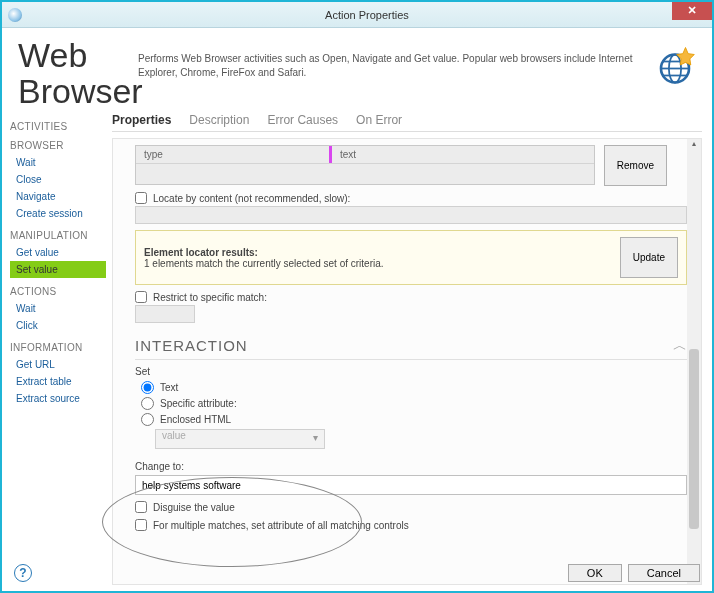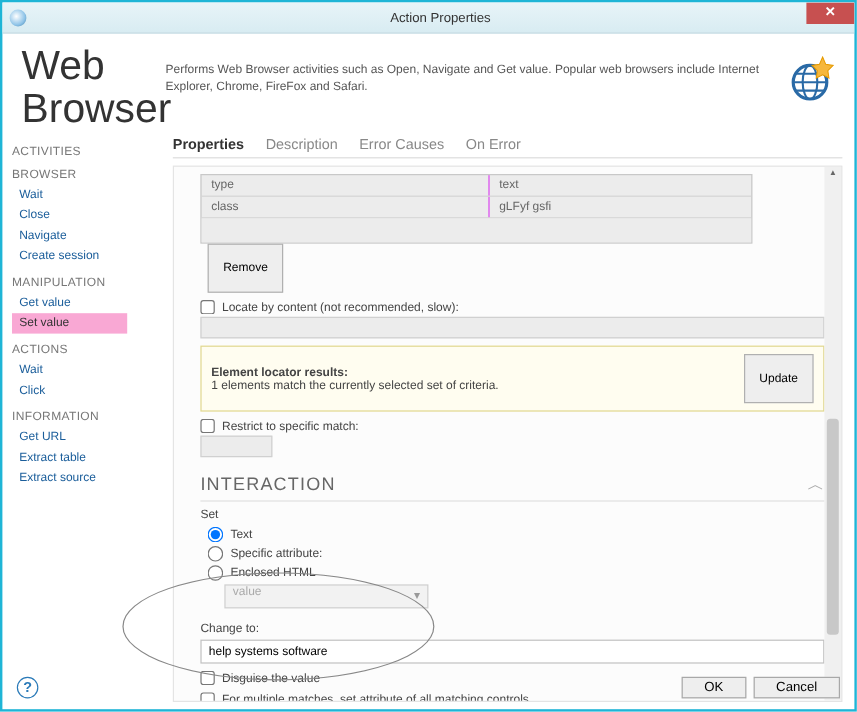--- a/index.html
+++ b/index.html
@@ -5,36 +5,36 @@
 * { box-sizing: border-box; margin: 0; padding: 0; font-family: "Segoe UI", Arial, sans-serif; }
 body { background: #fff; width: 714px; height: 593px; overflow: hidden; border: 2px solid #1fb5d6; position: relative; }
 .titlebar { height: 26px; background: linear-gradient(#e8f4f8,#d8ecf2); border-bottom: 1px solid #b8d4de; display: flex; align-items: center; position: relative; }
 .titlebar .app-icon { width: 14px; height: 14px; margin-left: 6px; background: radial-gradient(circle at 40% 40%,#fff,#8fc4e8 60%,#3a7aa6); border-radius: 50%; }
 .titlebar .title { flex: 1; text-align: center; font-size: 11px; color: #333; }
 .titlebar .close { position: absolute; right: 0; top: 0; width: 40px; height: 18px; background: #c75050; color: #fff; text-align: center; font-size: 11px; line-height: 17px; font-weight: bold; cursor: pointer; }
 .header { display: flex; padding: 10px 16px 4px 16px; }
 .header .big-title { font-size: 34px; font-weight: 300; color: #333; line-height: 1.05; width: 120px; }
 .header .desc { font-size: 10px; color: #555; padding-top: 14px; flex: 1; padding-right: 10px; line-height: 1.4; }
 .header .globe { width: 42px; height: 42px; margin-top: 6px; }
-.content { display: flex; height: 472px; gap: 32px; }
+.content { display: flex; height: 472px; }
 .sidebar { width: 104px; padding: 0 0 0 8px; font-size: 10px; }
 .sidebar .sec-label { color: #777; letter-spacing: 0.3px; margin: 8px 0 3px 0; font-size: 10px; }
 .sidebar .item { color: #1a5d9a; padding: 3px 0 3px 6px; cursor: pointer; }
-.sidebar .item.selected { background: #f9a8d4; color: #333; }
+.sidebar .item.selected { background: #84cc16; color: #333; }
 .main { flex: 1; display: flex; flex-direction: column; padding: 0 10px 0 6px; }
 .tabs { display: flex; gap: 18px; border-bottom: 1px solid #ddd; padding-bottom: 4px; margin-bottom: 6px; }
 .tabs .tab { font-size: 12px; color: #888; cursor: pointer; }
 .tabs .tab.active { color: #333; font-weight: 600; }
 .panel-scroll { flex: 1; border: 1px solid #e4e4e4; background: #fcfcfc; position: relative; overflow: hidden; }
 .panel-inner { padding: 6px 14px 8px 22px; font-size: 10px; color: #444; height: 100%; overflow-y: hidden; }
 .attr-table { border: 1px solid #c8c8c8; background: #ececec; width: 460px; display: inline-block; vertical-align: top; }
 .attr-table .row { display: flex; border-bottom: 1px solid #d4d4d4; }
 .attr-table .row:last-child { border-bottom: none; }
 .attr-table .cell { padding: 3px 8px; font-size: 10px; color: #666; }
-.attr-table .cell:first-child { width: 240px; border-right: 1px solid #d946ef; }
+.attr-table .cell:first-child { width: 196px; border-right: 3px solid #d946ef; }
 .attr-table .spacer { height: 20px; background: #ececec; }
 .btn { background: #eee; border: 1px solid #b0b0b0; font-size: 10px; padding: 14px 12px; cursor: pointer; }
 .remove-btn { margin-left: 6px; vertical-align: top; }
 .chk-row { display: flex; align-items: center; margin: 6px 0 2px 0; }
 .chk-row input[type=checkbox] { margin-right: 6px; width: 12px; height: 12px; }
 .locate-input { width: 100%; height: 18px; background: #ececec; border: 1px solid #d0d0d0; }
 .results-box { background: #fffdf0; border: 1px solid #e0d890; padding: 6px 8px; margin-top: 6px; display: flex; align-items: center; justify-content: space-between; }
 .results-box .txt b { font-weight: 600; }
 .small-input { width: 60px; height: 18px; background: #ececec; border: 1px solid #d0d0d0; margin-top: 2px; }
 .section-hdr { display: flex; align-items: flex-start; justify-content: space-between; margin-top: 14px; }
@@ -113,24 +113,20 @@
     </div>
 
     <div class="panel-scroll">
       <div class="panel-inner">
         <div>
           <div class="attr-table">
             <div class="row">
               <div class="cell">type</div>
               <div class="cell">text</div>
             </div>
-            <div class="row">
-              <div class="cell">class</div>
-              <div class="cell">gLFyf gsfi</div>
-            </div>
             <div class="spacer"></div>
           </div>
           <button class="btn remove-btn">Remove</button>
         </div>
 
         <div class="chk-row">
           <input type="checkbox" style="">
           <span>Locate by content (not recommended, slow):</span>
         </div>
         <div class="locate-input"></div>

